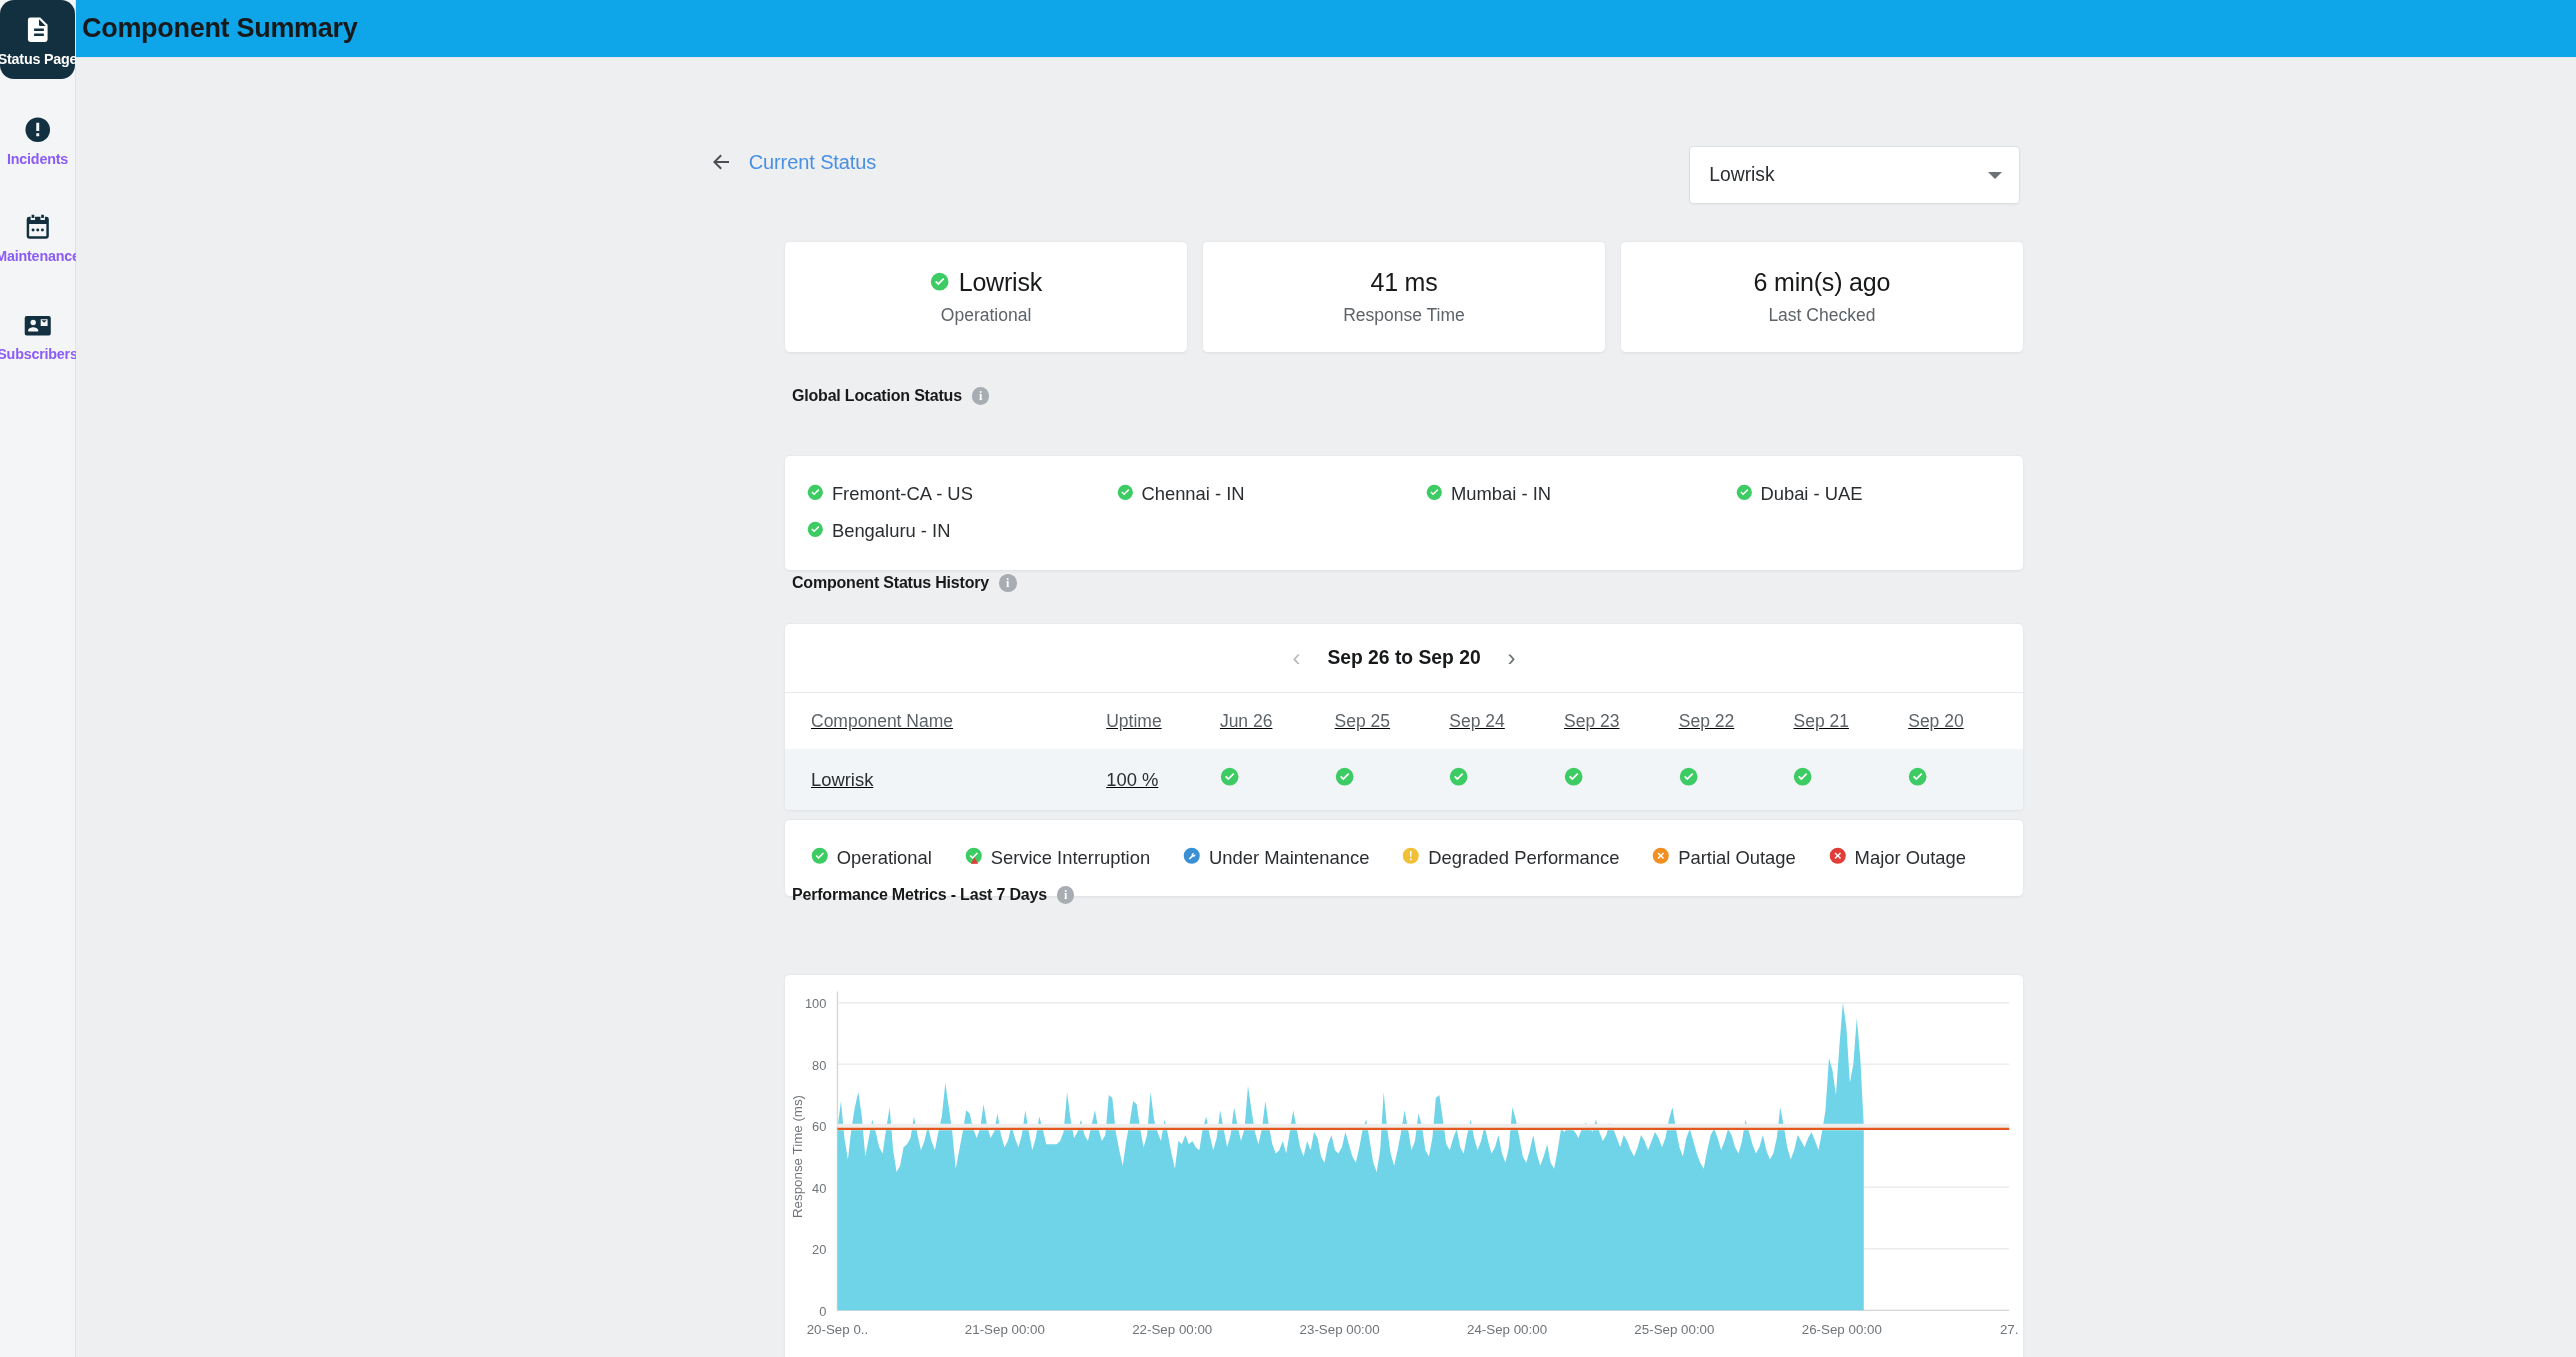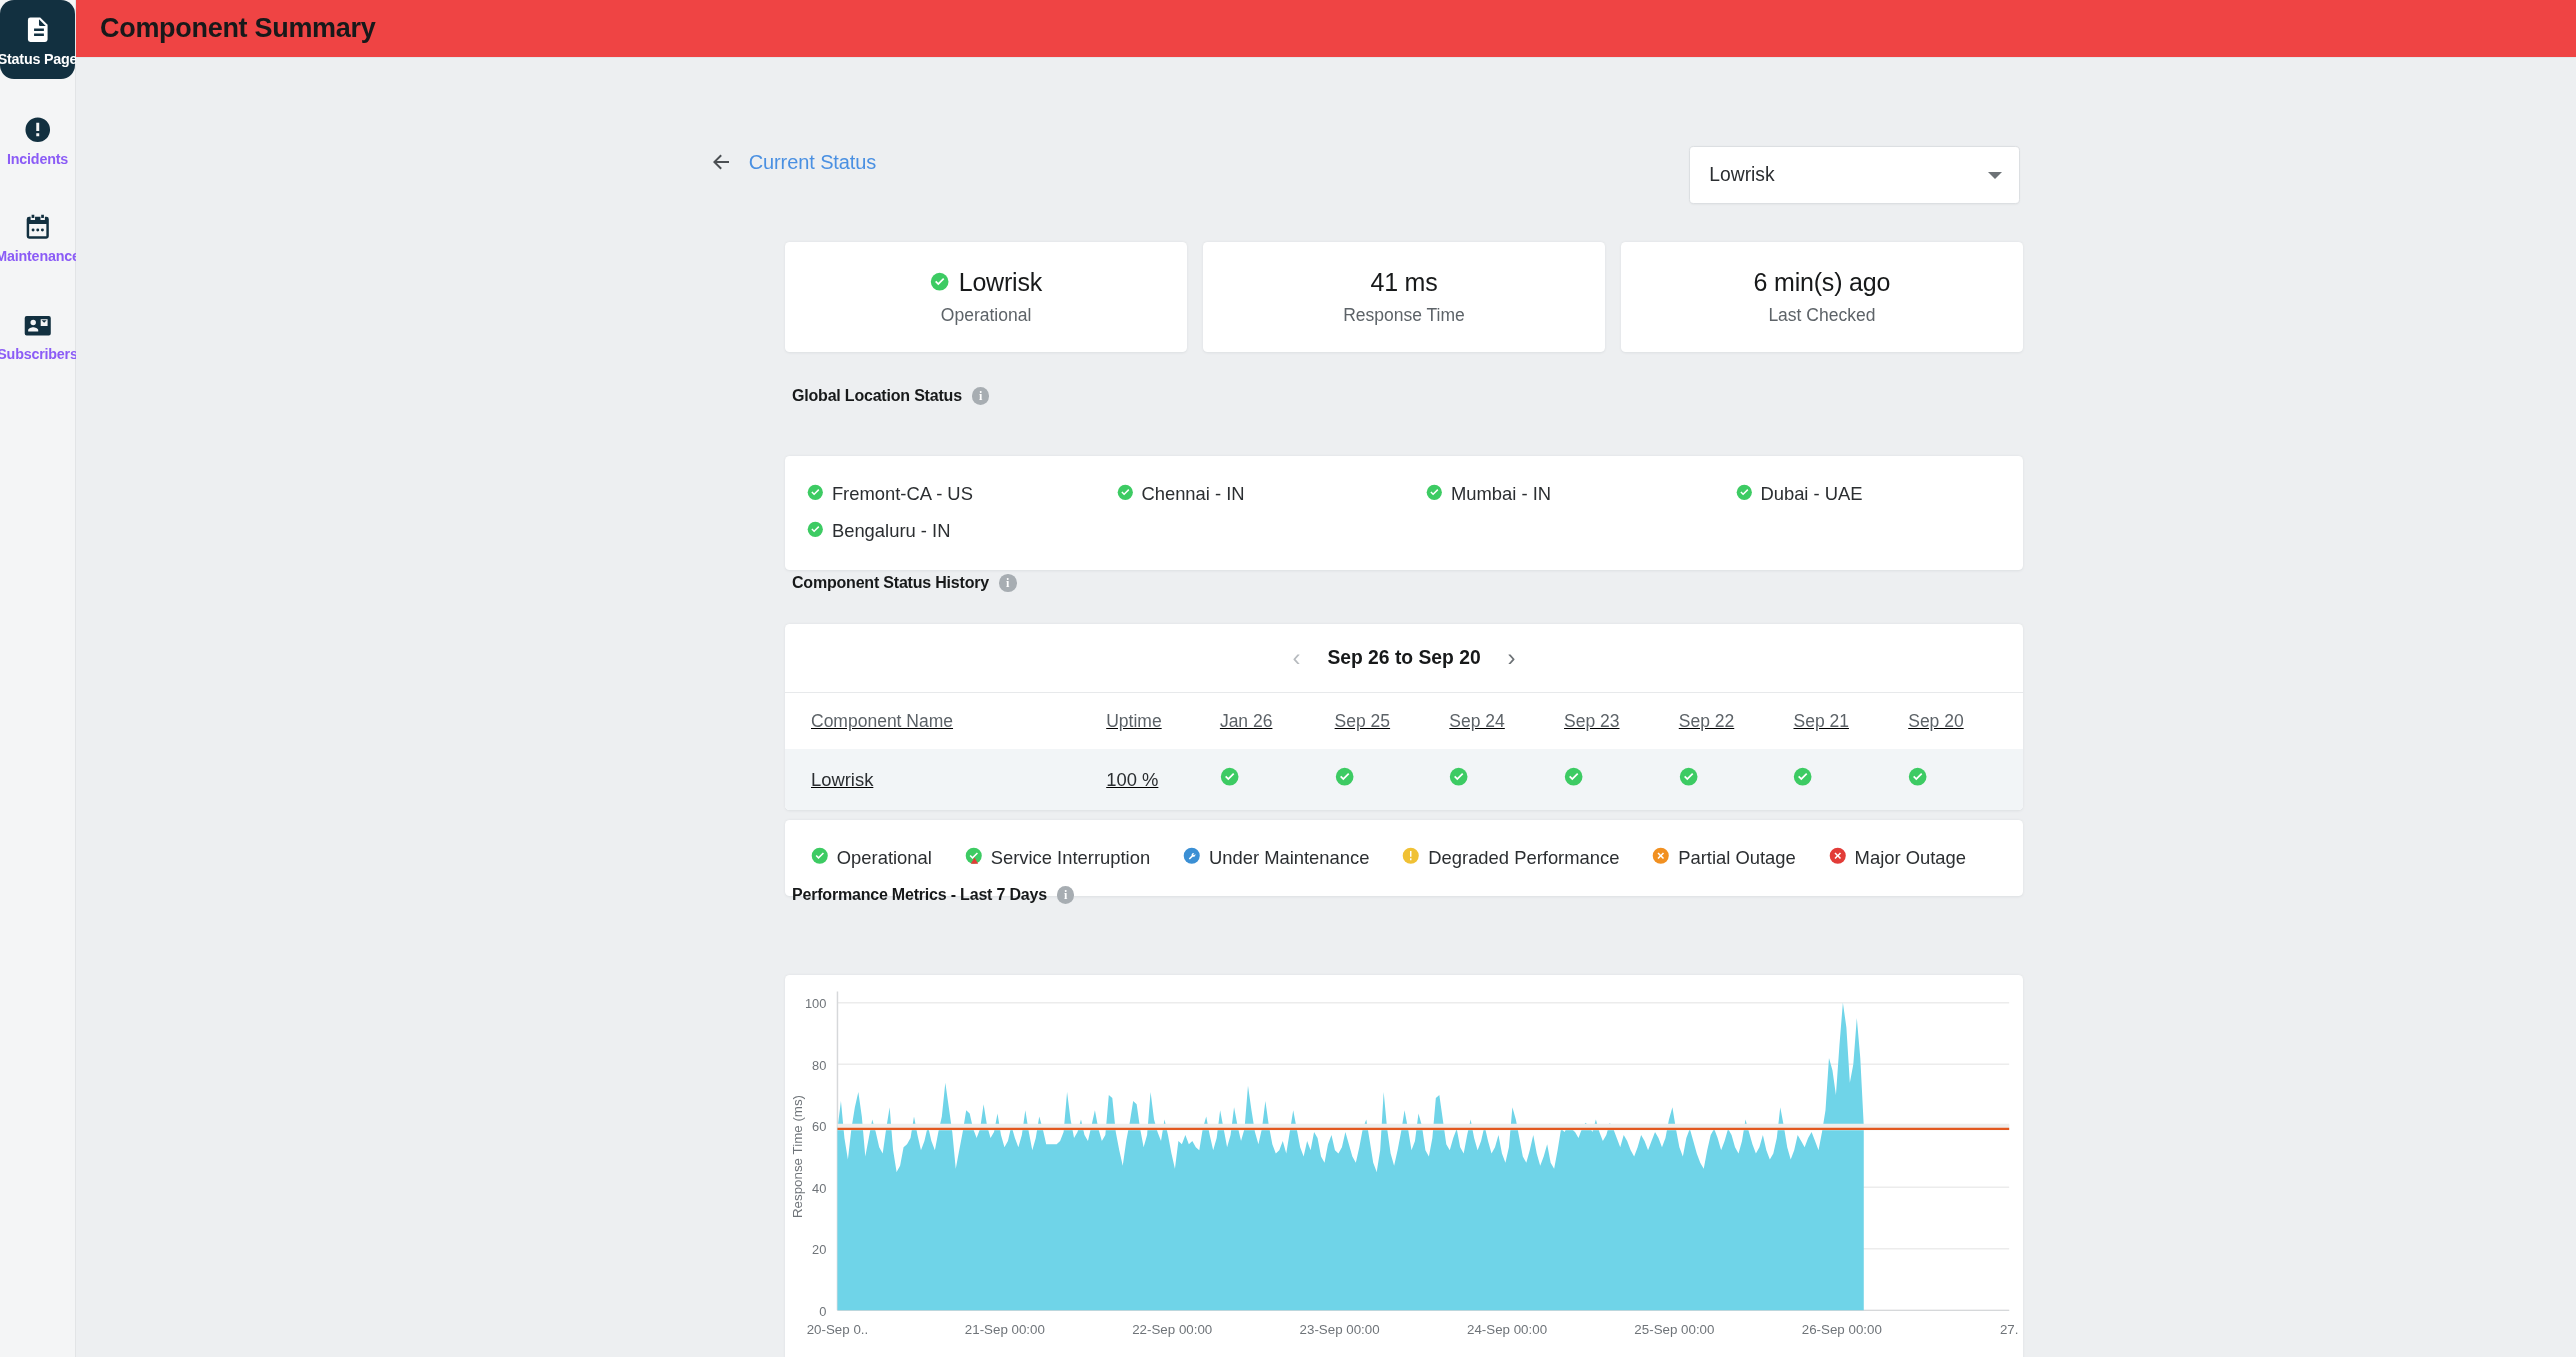--- a/index.html
+++ b/index.html
@@ -33,22 +33,22 @@
     font-size: 14.3px; color: #8b5cf6; font-weight: 700;
     letter-spacing: -0.2px; line-height: 1; text-align: center;
     white-space: nowrap;
   }
   .side-item.first { padding-top: 14.7px; padding-bottom: 13px; }
   .side-gap { height: 22px; }
 
   
   .main { flex: 1; height: 1357px; display: flex; flex-direction: column; position: relative; background: #edeff1; }
   .topbar {
-    height: 58px; background: #ef4444; border-bottom: 0.9px solid #e4e6e8;
-    display: flex; align-items: center; padding-left: 24px; flex: 0 0 58px;
+    height: 58px; background: #0ea5e9; border-bottom: 0.9px solid #e4e6e8;
+    display: flex; align-items: center; padding-left: 6px; flex: 0 0 58px;
   }
   .page-title { font-size: 27px; font-weight: 700; color: #17191a; letter-spacing: -0.3px; }
 
   .content { flex: 1; position: relative; overflow: hidden; }
   .crumb {
     position: absolute; left: 633px; top: 92px;
     display: flex; align-items: center; gap: 15.7px; cursor: pointer;
   }
   .back-arrow { width: 24px; height: 24px; display: block; }
   .crumb-text { font-size: 20px; color: #4a90e2; letter-spacing: -0.1px; }
@@ -280,21 +280,21 @@
         <div class="hist-nav">
           <span class="nav-btn prev">‹</span>
           <span class="nav-range">Sep 26 to Sep 20</span>
           <span class="nav-btn next">›</span>
         </div>
         <table class="hist-table">
           <thead>
             <tr>
               <th class="col-name">Component Name</th>
               <th class="col-up">Uptime</th>
-              <th class="col-day">Jan 26</th>
+              <th class="col-day">Jun 26</th>
               <th class="col-day">Sep 25</th>
               <th class="col-day">Sep 24</th>
               <th class="col-day">Sep 23</th>
               <th class="col-day">Sep 22</th>
               <th class="col-day">Sep 21</th>
               <th class="col-day">Sep 20</th>
             </tr>
           </thead>
           <tbody>
             <tr>

